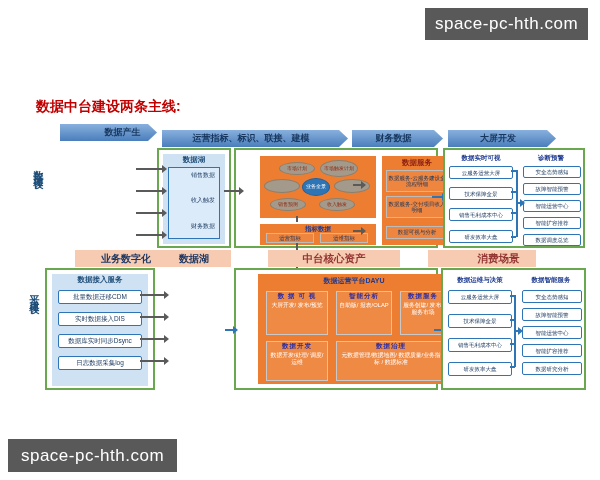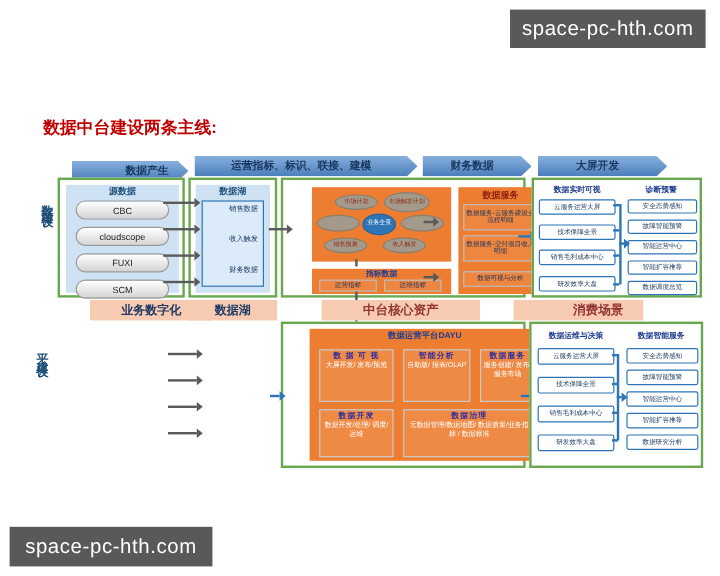--- a/index.html
+++ b/index.html
@@ -55,34 +55,25 @@
     </div>
   <div class="abs wm" style="left:8px;top:439px;width:169px;height:33px;">
       <span>space-pc-hth.com</span>
     </div>
 
   <div class="abs title" style="left:36px;top:98px;">数据中台建设两条主线:</div>
 
   <div class="abs lane" style="left:31px;top:162px;height:80px;">数据建设</div>
   <div class="abs lane" style="left:27px;top:287px;height:80px;">平台建设</div>
 
-  <div class="abs banner" style="left:60px;top:134px;width:97px;height:17px;padding-left:36px;">数据产生</div>
+  <div class="abs banner" style="left:60px;top:124px;width:97px;height:17px;padding-left:36px;">数据产生</div>
   <div class="abs banner" style="left:162px;top:130px;width:186px;height:17px;">运营指标、标识、联接、建模</div>
   <div class="abs banner" style="left:352px;top:130px;width:91px;height:17px;">财务数据</div>
   <div class="abs banner" style="left:448px;top:130px;width:108px;height:17px;">大屏开发</div>
 
-  <div class="abs gbox" style="left:48px;top:148px;width:106px;height:100px;">
-    <div class="abs bluepanel" style="left:5px;top:4px;width:94px;height:90px;">
-      <div class="hdr">源数据</div>
-      <div class="abs cyl" style="left:8px;top:13px;width:78px;height:16px;">CBC</div>
-      <div class="abs cyl" style="left:8px;top:35px;width:78px;height:16px;">cloudscope</div>
-      <div class="abs cyl" style="left:8px;top:57px;width:78px;height:16px;">FUXI</div>
-      <div class="abs cyl" style="left:8px;top:79px;width:78px;height:16px;">SCM</div>
-    </div>
-  </div>
 
   <div class="abs gbox" style="left:157px;top:148px;width:74px;height:100px;">
     <div class="abs bluepanel" style="left:4px;top:4px;width:62px;height:90px;">
       <div class="hdr">数据湖</div>
       <div class="abs lakebox" style="left:5px;top:13px;width:52px;height:72px;">
         <div class="abs lakeitem" style="right:4px;top:4px;width:26px;">销售数据</div>
         <div class="abs lakeitem" style="right:4px;top:29px;width:26px;">收入触发</div>
         <div class="abs lakeitem" style="right:4px;top:55px;width:26px;">财务数据</div>
       </div>
     </div>
@@ -144,20 +135,29 @@
   <div class="stub" style="left:511px;top:191px;width:5px;"></div>
   <div class="stub" style="left:511px;top:212px;width:5px;"></div>
   <div class="stub" style="left:511px;top:236px;width:5px;"></div>
   <div class="harrow blue" style="left:516px;top:202px;width:4px;"></div>
 
   <div class="abs pink navy" style="left:75px;top:250px;width:102px;height:17px;">业务数字化</div>
   <div class="abs pink navy" style="left:157px;top:250px;width:74px;height:17px;">数据湖</div>
   <div class="abs pink red" style="left:268px;top:250px;width:132px;height:17px;">中台核心资产</div>
   <div class="abs pink red" style="left:428px;top:250px;width:108px;height:17px;padding-left:33px;">消费场景</div>
 
+  <div class="abs gbox" style="left:45px;top:268px;width:110px;height:122px;">
+    <div class="abs bluepanel" style="left:5px;top:4px;width:96px;height:112px;">
+      <div class="hdr">数据接入服务</div>
+      <div class="abs witem" style="left:6px;top:16px;width:84px;height:14px;font-size:6.5px;">批量数据迁移CDM</div>
+      <div class="abs witem" style="left:6px;top:38px;width:84px;height:14px;font-size:6.5px;">实时数据接入DIS</div>
+      <div class="abs witem" style="left:6px;top:60px;width:84px;height:14px;font-size:6.5px;">数据库实时同步Dsync</div>
+      <div class="abs witem" style="left:6px;top:82px;width:84px;height:14px;font-size:6.5px;">日志数据采集log</div>
+    </div>
+  </div>
 
 
   <div class="harrow gray" style="left:140px;top:294px;width:24px;"></div>
   <div class="harrow gray" style="left:140px;top:316px;width:24px;"></div>
   <div class="harrow gray" style="left:140px;top:338px;width:24px;"></div>
   <div class="harrow gray" style="left:140px;top:360px;width:24px;"></div>
 
   <div class="abs gbox" style="left:234px;top:268px;width:204px;height:122px;">
     <div class="abs orange" style="left:4px;top:4px;width:192px;height:110px;">
       <div class="navyhdr" style="font-size:7px;line-height:13px;">数据运营平台DAYU</div>

